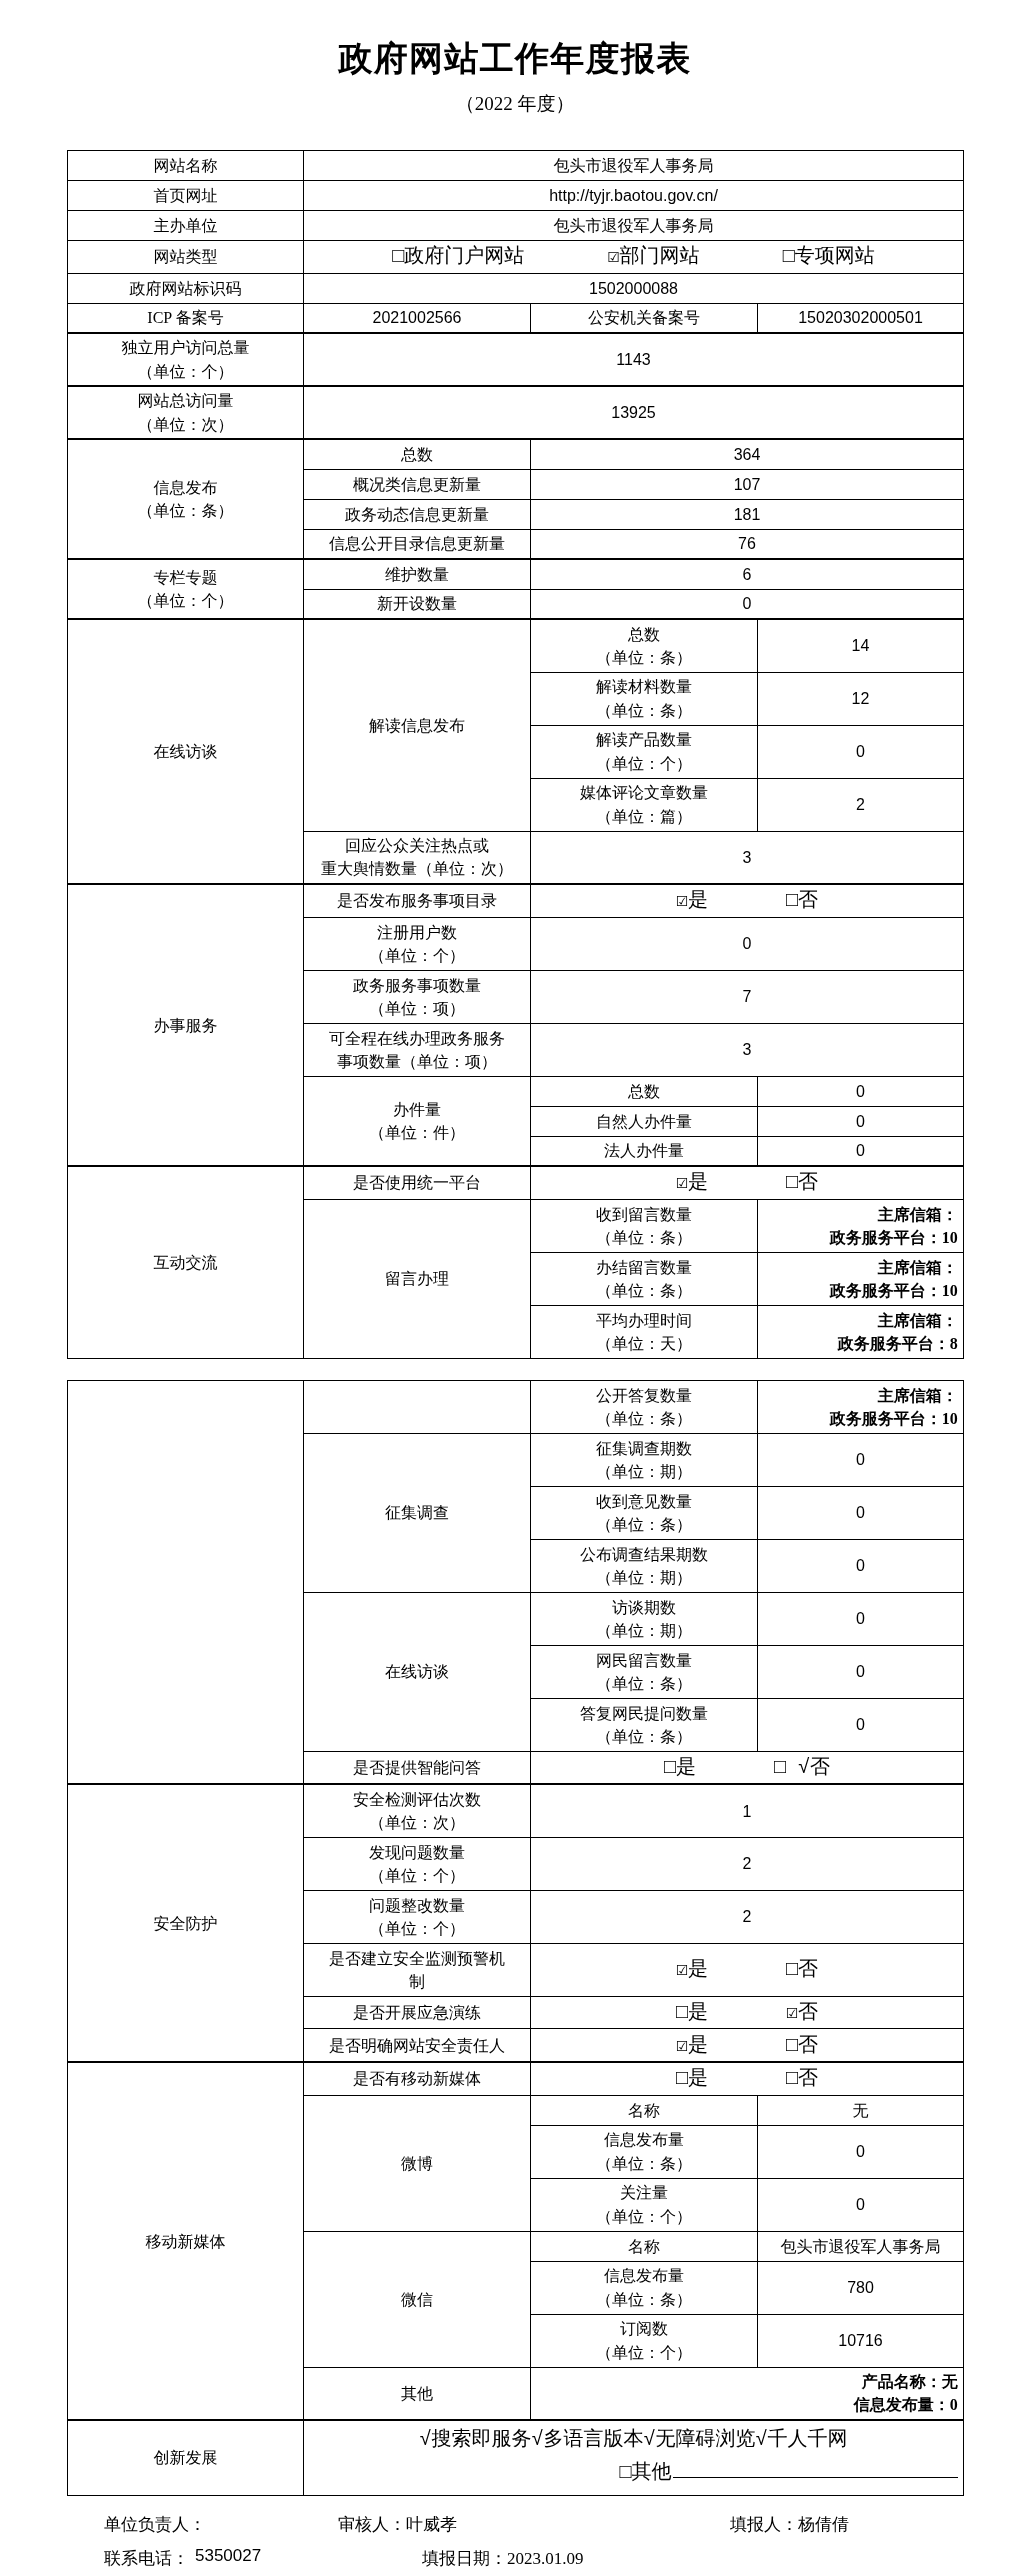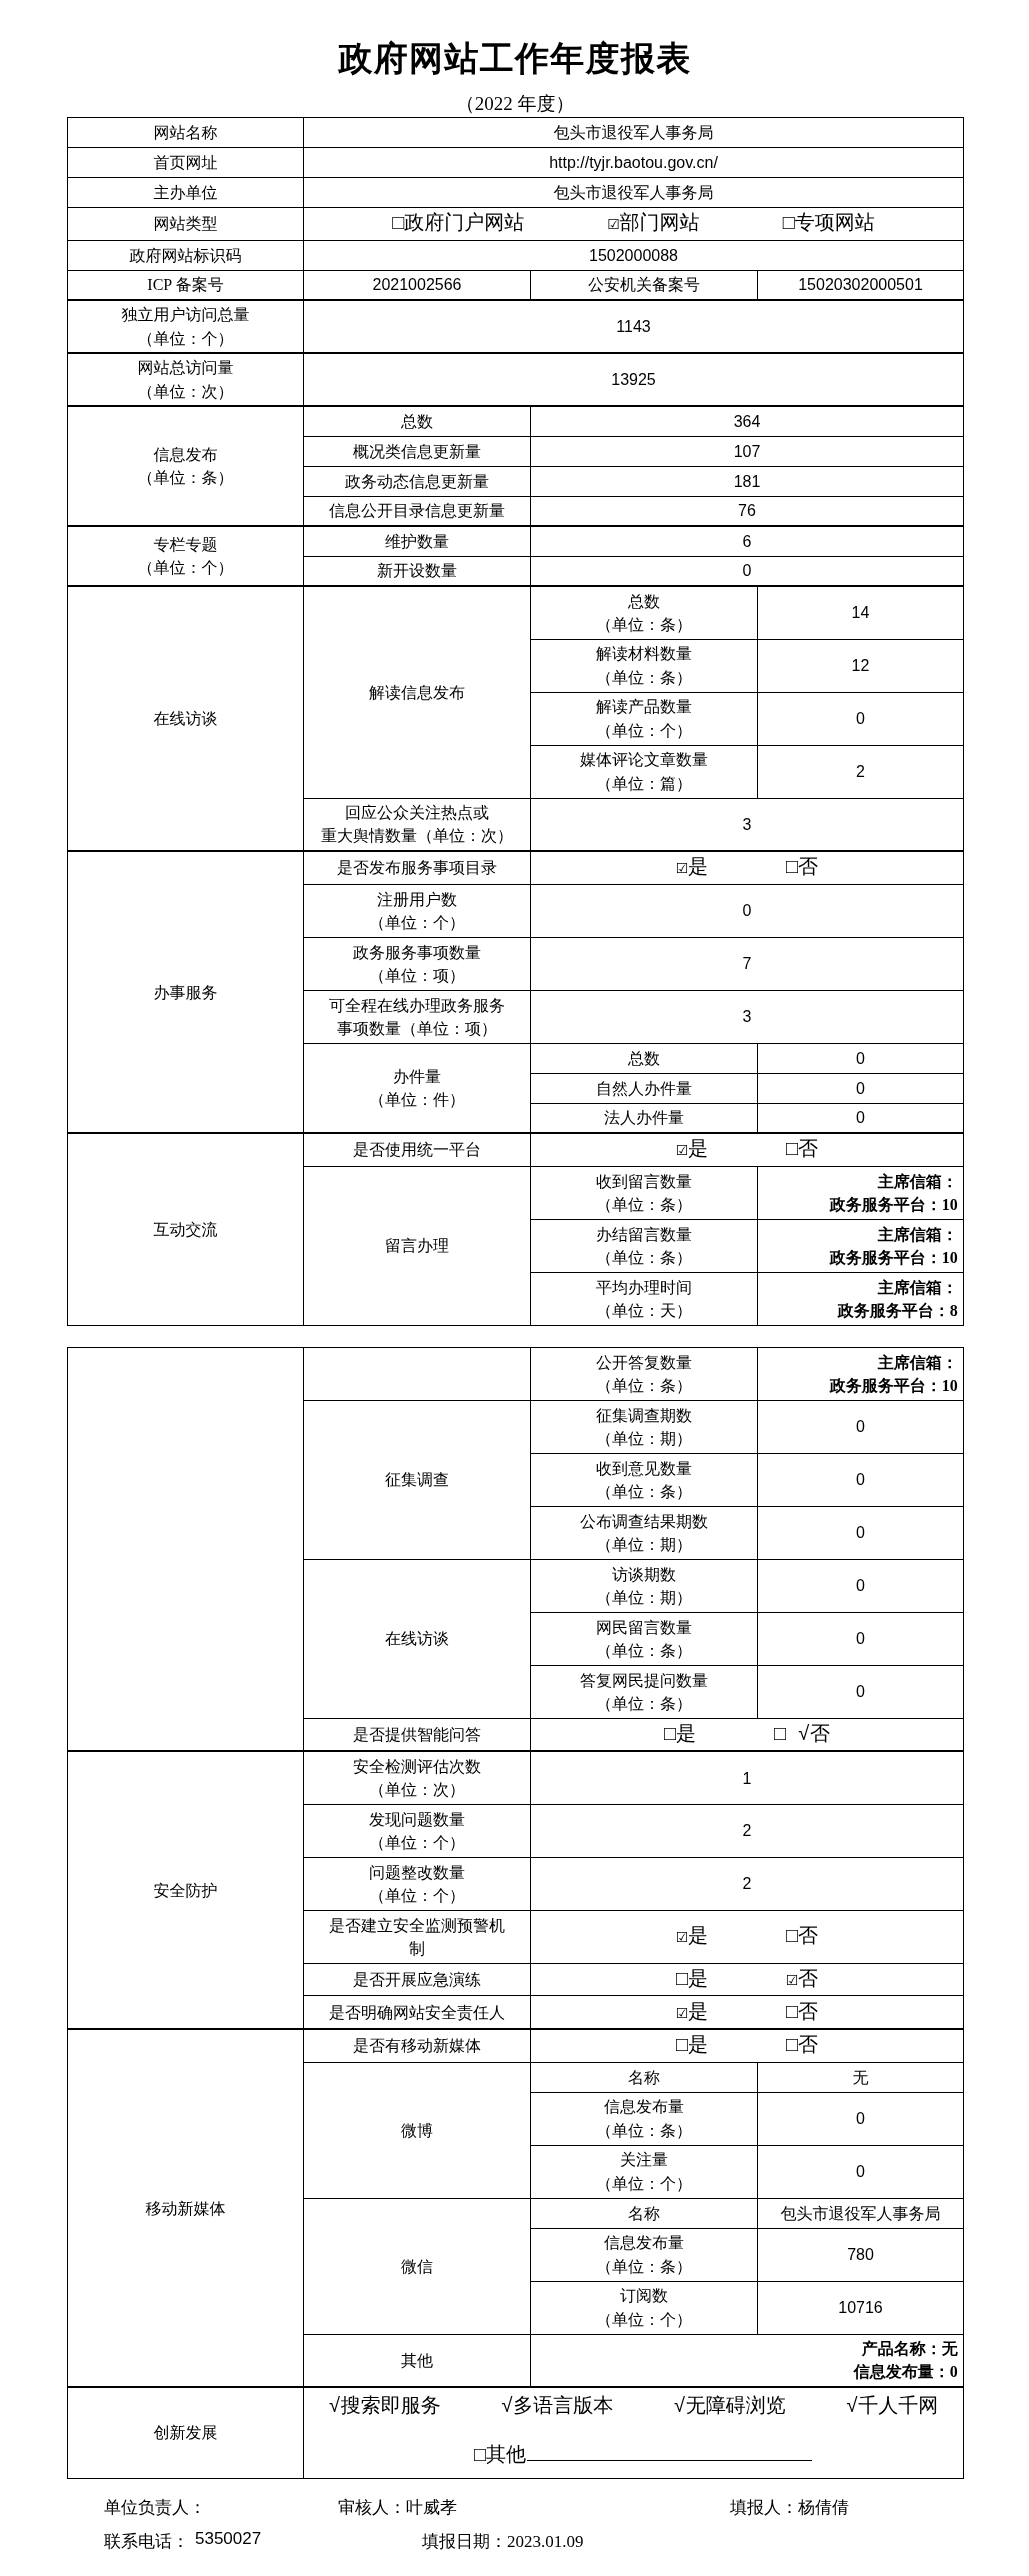--- a/index.html
+++ b/index.html
@@ -1,33 +1,33 @@
 <!DOCTYPE html>
 <html style="font-size:10.4px"><head>
 <meta charset="utf-8">
 <style>
   html,body{margin:0;padding:0;background:#ffffff;color:#000;}
   body{width:1029px;font-family:"Liberation Serif","DejaVu Serif",serif;}
   .doc{width:1029px;position:relative;}
   .title{width:896px;margin:36px 0 0 67px;text-align:center;font-size:34px;font-weight:bold;letter-spacing:1.3px;}
   .subtitle{width:896px;margin:9px 0 0 67px;text-align:center;font-size:19px;}
   .filler-line{margin:14.3px 0 5.2px 102px;font-size:17.5px;}
-  table.rpt{border-collapse:collapse;table-layout:fixed;width:896px;margin-left:67px;border:1.9px solid #000;}
+  table.rpt{border-collapse:collapse;table-layout:fixed;width:896px;margin-left:67px;border:1.9px solid #000;margin-top:33px;}
   table.rpt2{margin-top:21px;}
   td{border:solid #000;border-width:1.9px 1.3px;text-align:center;vertical-align:middle;
      font-size:16px;line-height:1.45;padding:1.3px 5.2px;overflow:hidden;}
   tr.sec > td{border-top-width:2.6px;}
   tr.r46{height:30px;} tr.r82{height:53px;} tr.r96{height:62px;}
   .left{text-align:right;padding-left:14.3px;font-weight:bold;}
   .sans{font-family:"Liberation Sans","DejaVu Sans",sans-serif;}
   .cbrow{display:flex;justify-content:center;gap:78px;align-items:center;}
   .typerow{display:flex;justify-content:space-evenly;align-items:center;}
   .cb{font-family:Liberation Mono, monospace;font-size:20px;}
-  .innov-opts{display:flex;justify-content:space-between;padding:2.6px 19.5px 0 19.5px;}
-  .innov-other{text-align:center;padding:3.9px 0 6.5px 19.5px;margin-top:16px;}
+  .innov-opts{display:flex;justify-content:center;padding:2.6px 19.5px 0 19.5px;}
+  .innov-other{text-align:right;padding:3.9px 0 6.5px 19.5px;}
   .uline{display:inline-block;width:285px;border-bottom:1.9px solid #000;height:15.6px;margin-left:1.3px;}
   .footer{position:relative;width:1029px;height:110px;margin-top:11.7px;font-size:17px;}
   .footer span{position:absolute;white-space:nowrap;}
   .f-head{left:104px;top:5.2px;}
   .f-audit{left:338px;top:5.2px;}
   .f-filler{left:730px;top:5.2px;}
   .f-phone{left:104px;top:40px;}
   .f-phone-num{left:195px;top:39px;font-family:"Liberation Sans","DejaVu Sans",sans-serif;}
   .f-date{left:422px;top:40px;}
 </style>

